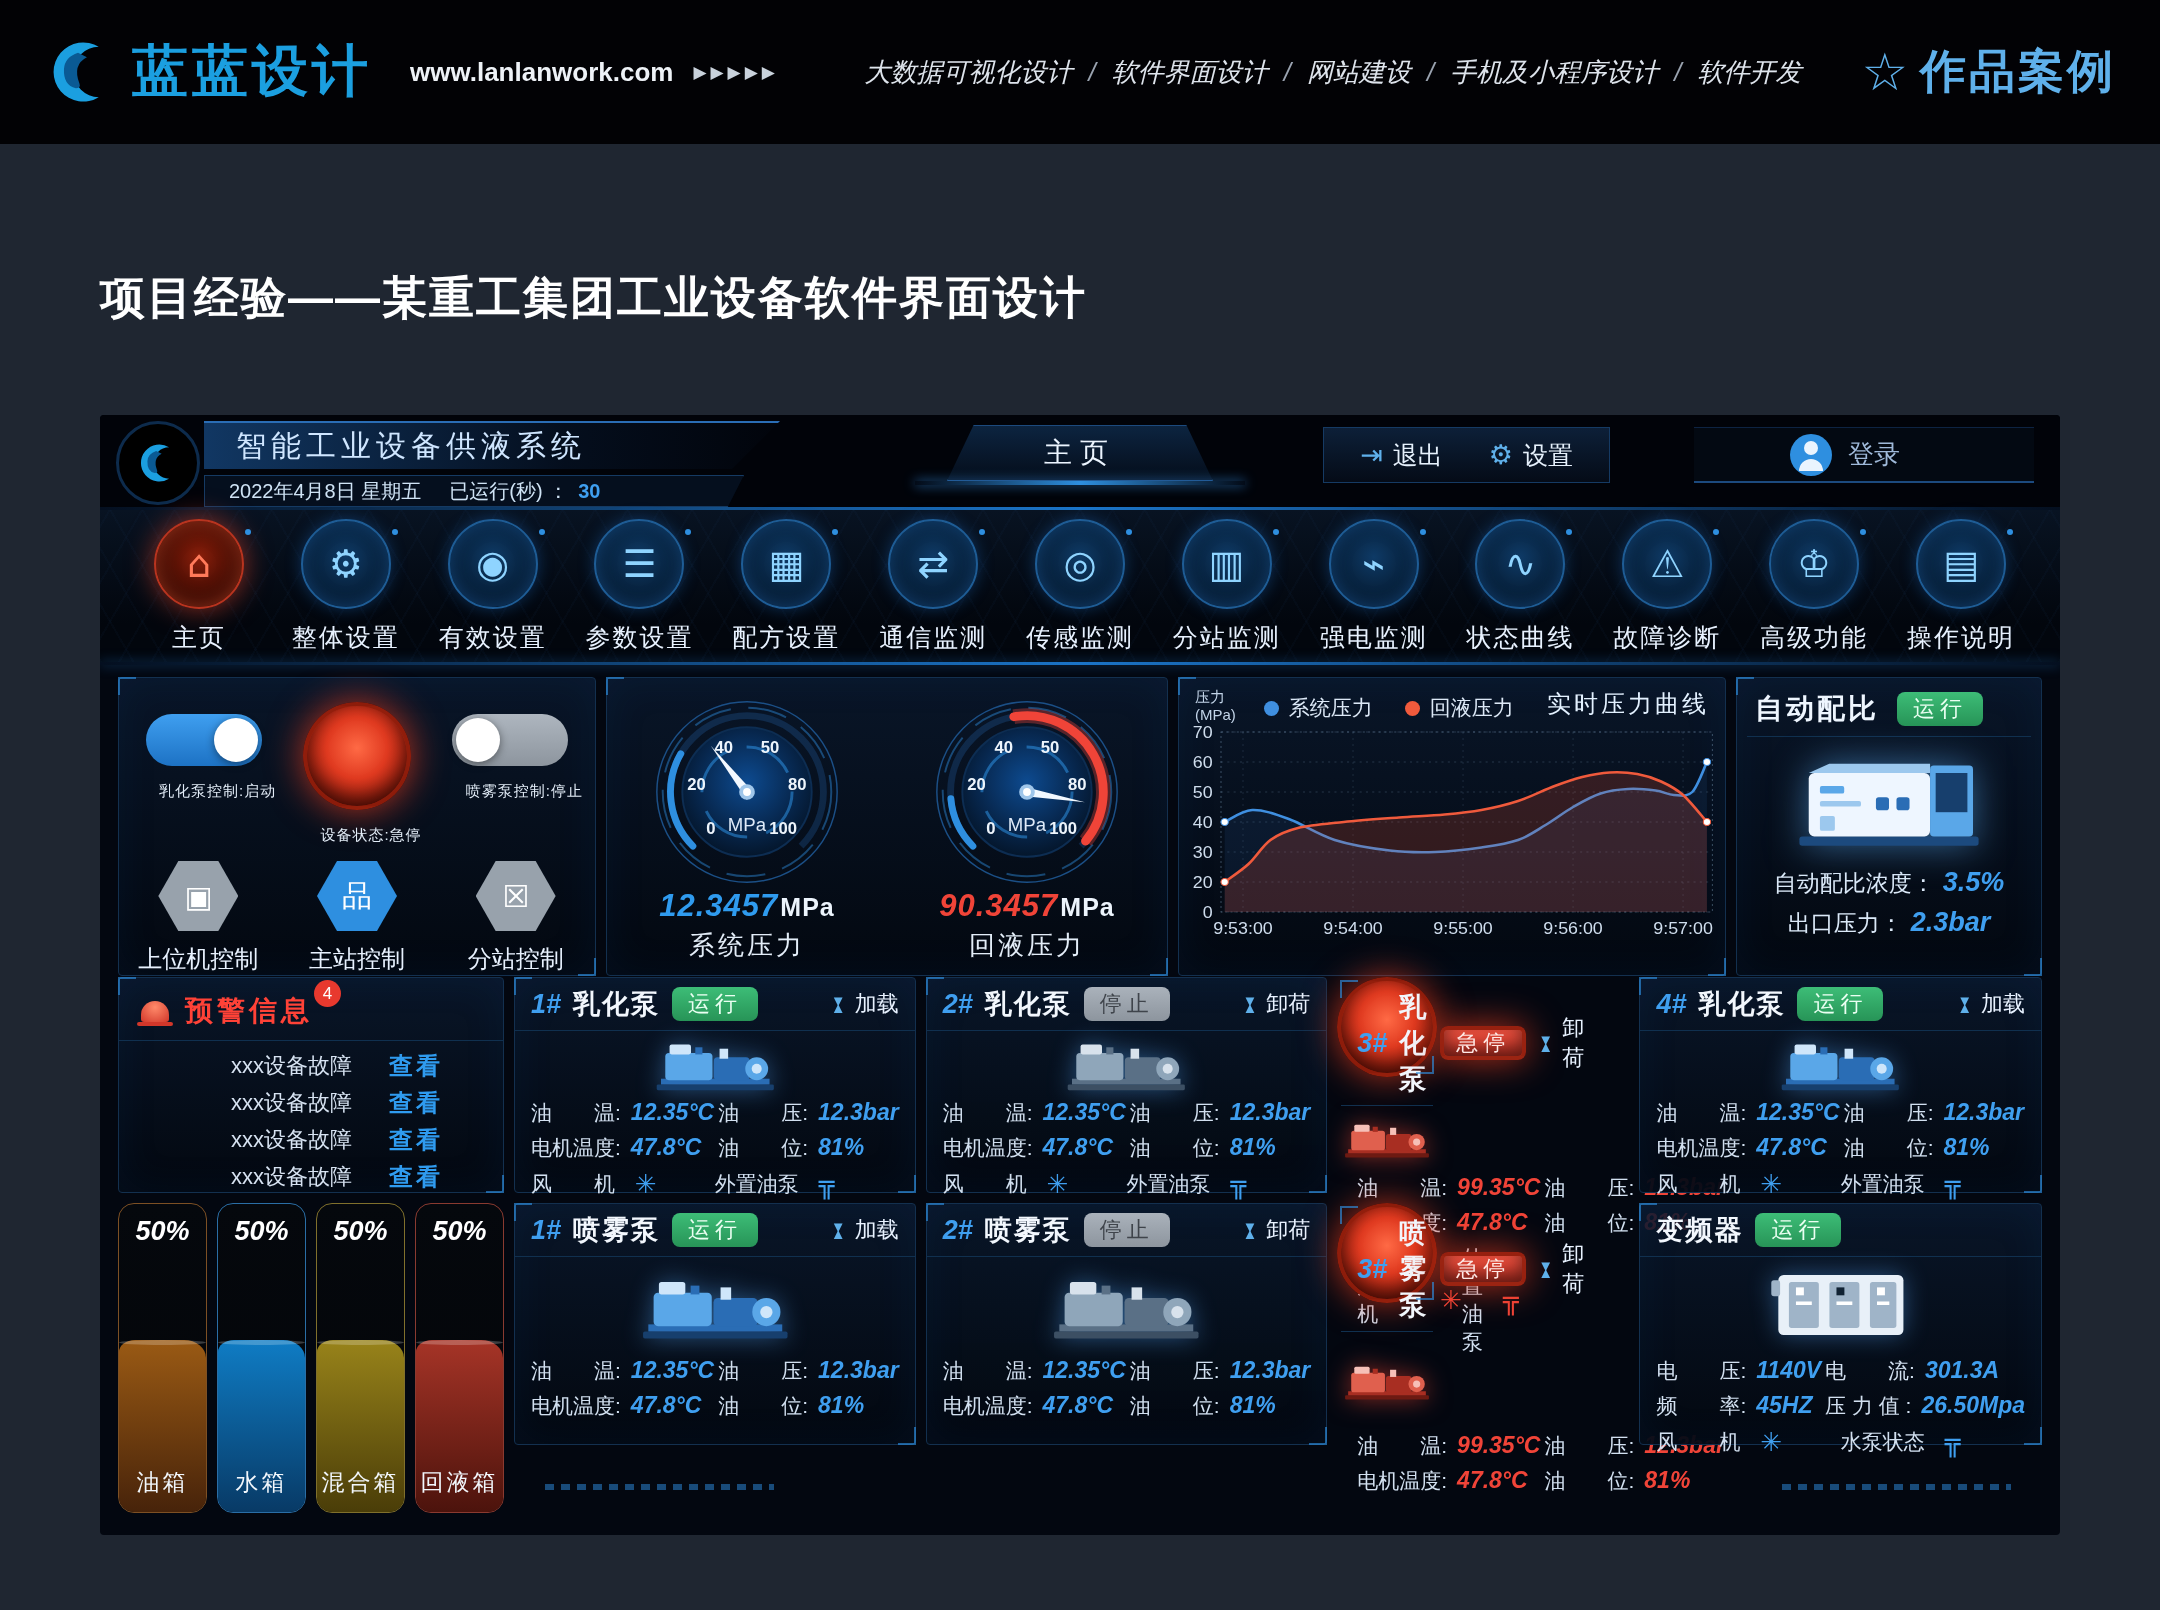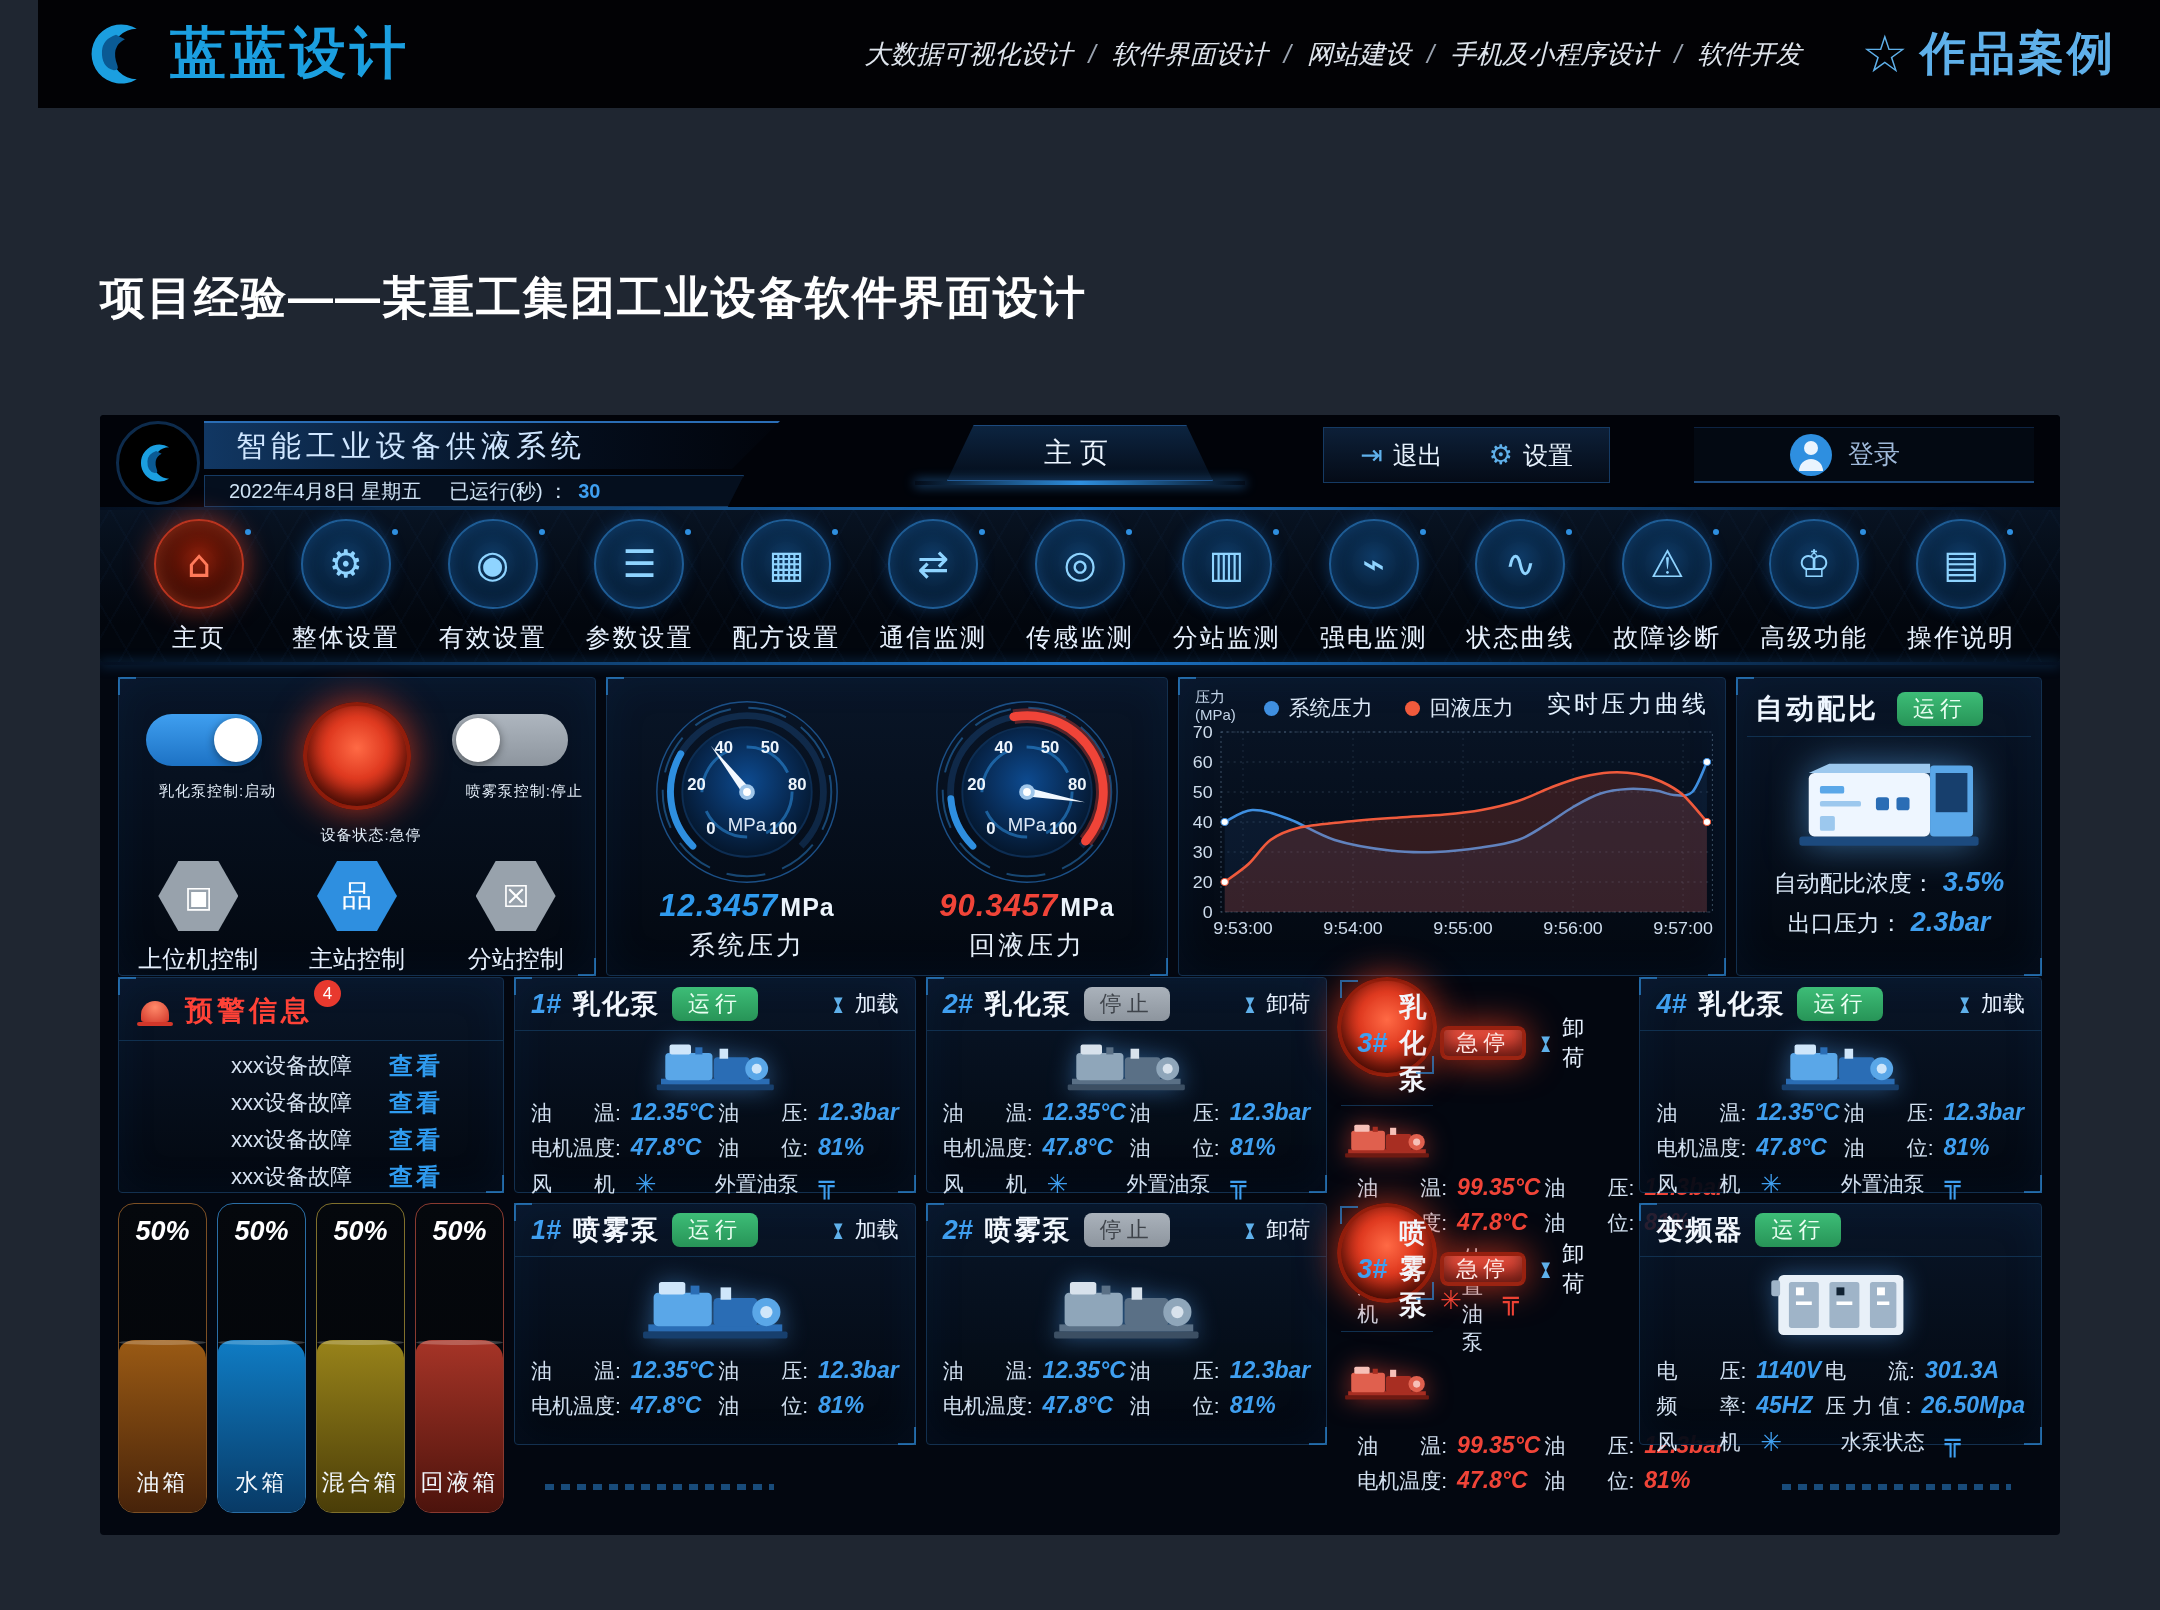--- a/index.html
+++ b/index.html
@@ -1,19 +1,19 @@
 <!DOCTYPE html>
 <html><head>
 <meta charset="utf-8">
 <style>
   html,body{margin:0;padding:0;}
   body{width:2160px;height:1610px;background:#1f2631;font-family:"Liberation Sans","DejaVu Sans",sans-serif;position:relative;overflow:hidden;}
 
   
-  .site-header{height:108px;background:#020205;display:flex;align-items:center;padding:0 44px;box-sizing:border-box;gap:34px;margin-left:38px;}
+  .site-header{height:144px;background:#020205;display:flex;align-items:center;padding:0 44px;box-sizing:border-box;gap:34px;}
   .logo-block{display:flex;align-items:center;gap:14px;}
   .logo-mark svg{width:74px;height:74px;display:block;}
   .logo-text{font-size:56px;font-weight:bold;color:#1b9fe0;letter-spacing:4px;}
   .contact-block{display:flex;flex-direction:column;gap:9px;margin-left:4px;}
   .contact-line1{display:flex;align-items:center;gap:20px;font-size:26px;color:#eef2f7;font-weight:bold;}
   .arrows{color:#c9d2dc;font-size:17px;letter-spacing:4px;}
   .contact-line2{font-size:25px;color:#eef2f7;display:flex;gap:42px;}
   .services{margin-left:auto;display:flex;align-items:center;gap:16px;font-style:italic;font-size:26px;color:#dee4ec;white-space:nowrap;}
   .services .sep{color:#9aa3b0;}
   .portfolio{display:flex;align-items:center;gap:12px;margin-left:26px;cursor:pointer;}
@@ -170,20 +170,24 @@
   <div class="logo-block">
     <span class="logo-mark">
       <svg viewBox="0 0 100 100">
           <path d="M74 16 A40 40 0 1 0 74 84 A28 28 0 1 1 74 16 Z" fill="#1b9fe0"></path>
           <path d="M58 30 q-20 10 -10 36 q2 6 -5 6 q-17 -4 -16 -26 q1 -16 19 -22 z" fill="#0a5a94"></path>
         </svg>
     </span>
     <span class="logo-text">蓝蓝设计</span>
   </div>
   <div class="contact-block">
+    <div class="contact-line1">
+      <span>www.lanlanwork.com</span>
+      <span class="arrows">▶▶▶▶▶</span>
+    </div>
   </div>
   <nav class="services" id="services">
       <span class="service-item">大数据可视化设计</span>
       <span class="sep">/</span>
       <span class="service-item">软件界面设计</span>
       <span class="sep">/</span>
       <span class="service-item">网站建设</span>
       <span class="sep">/</span>
       <span class="service-item">手机及小程序设计</span>
       <span class="sep">/</span>

